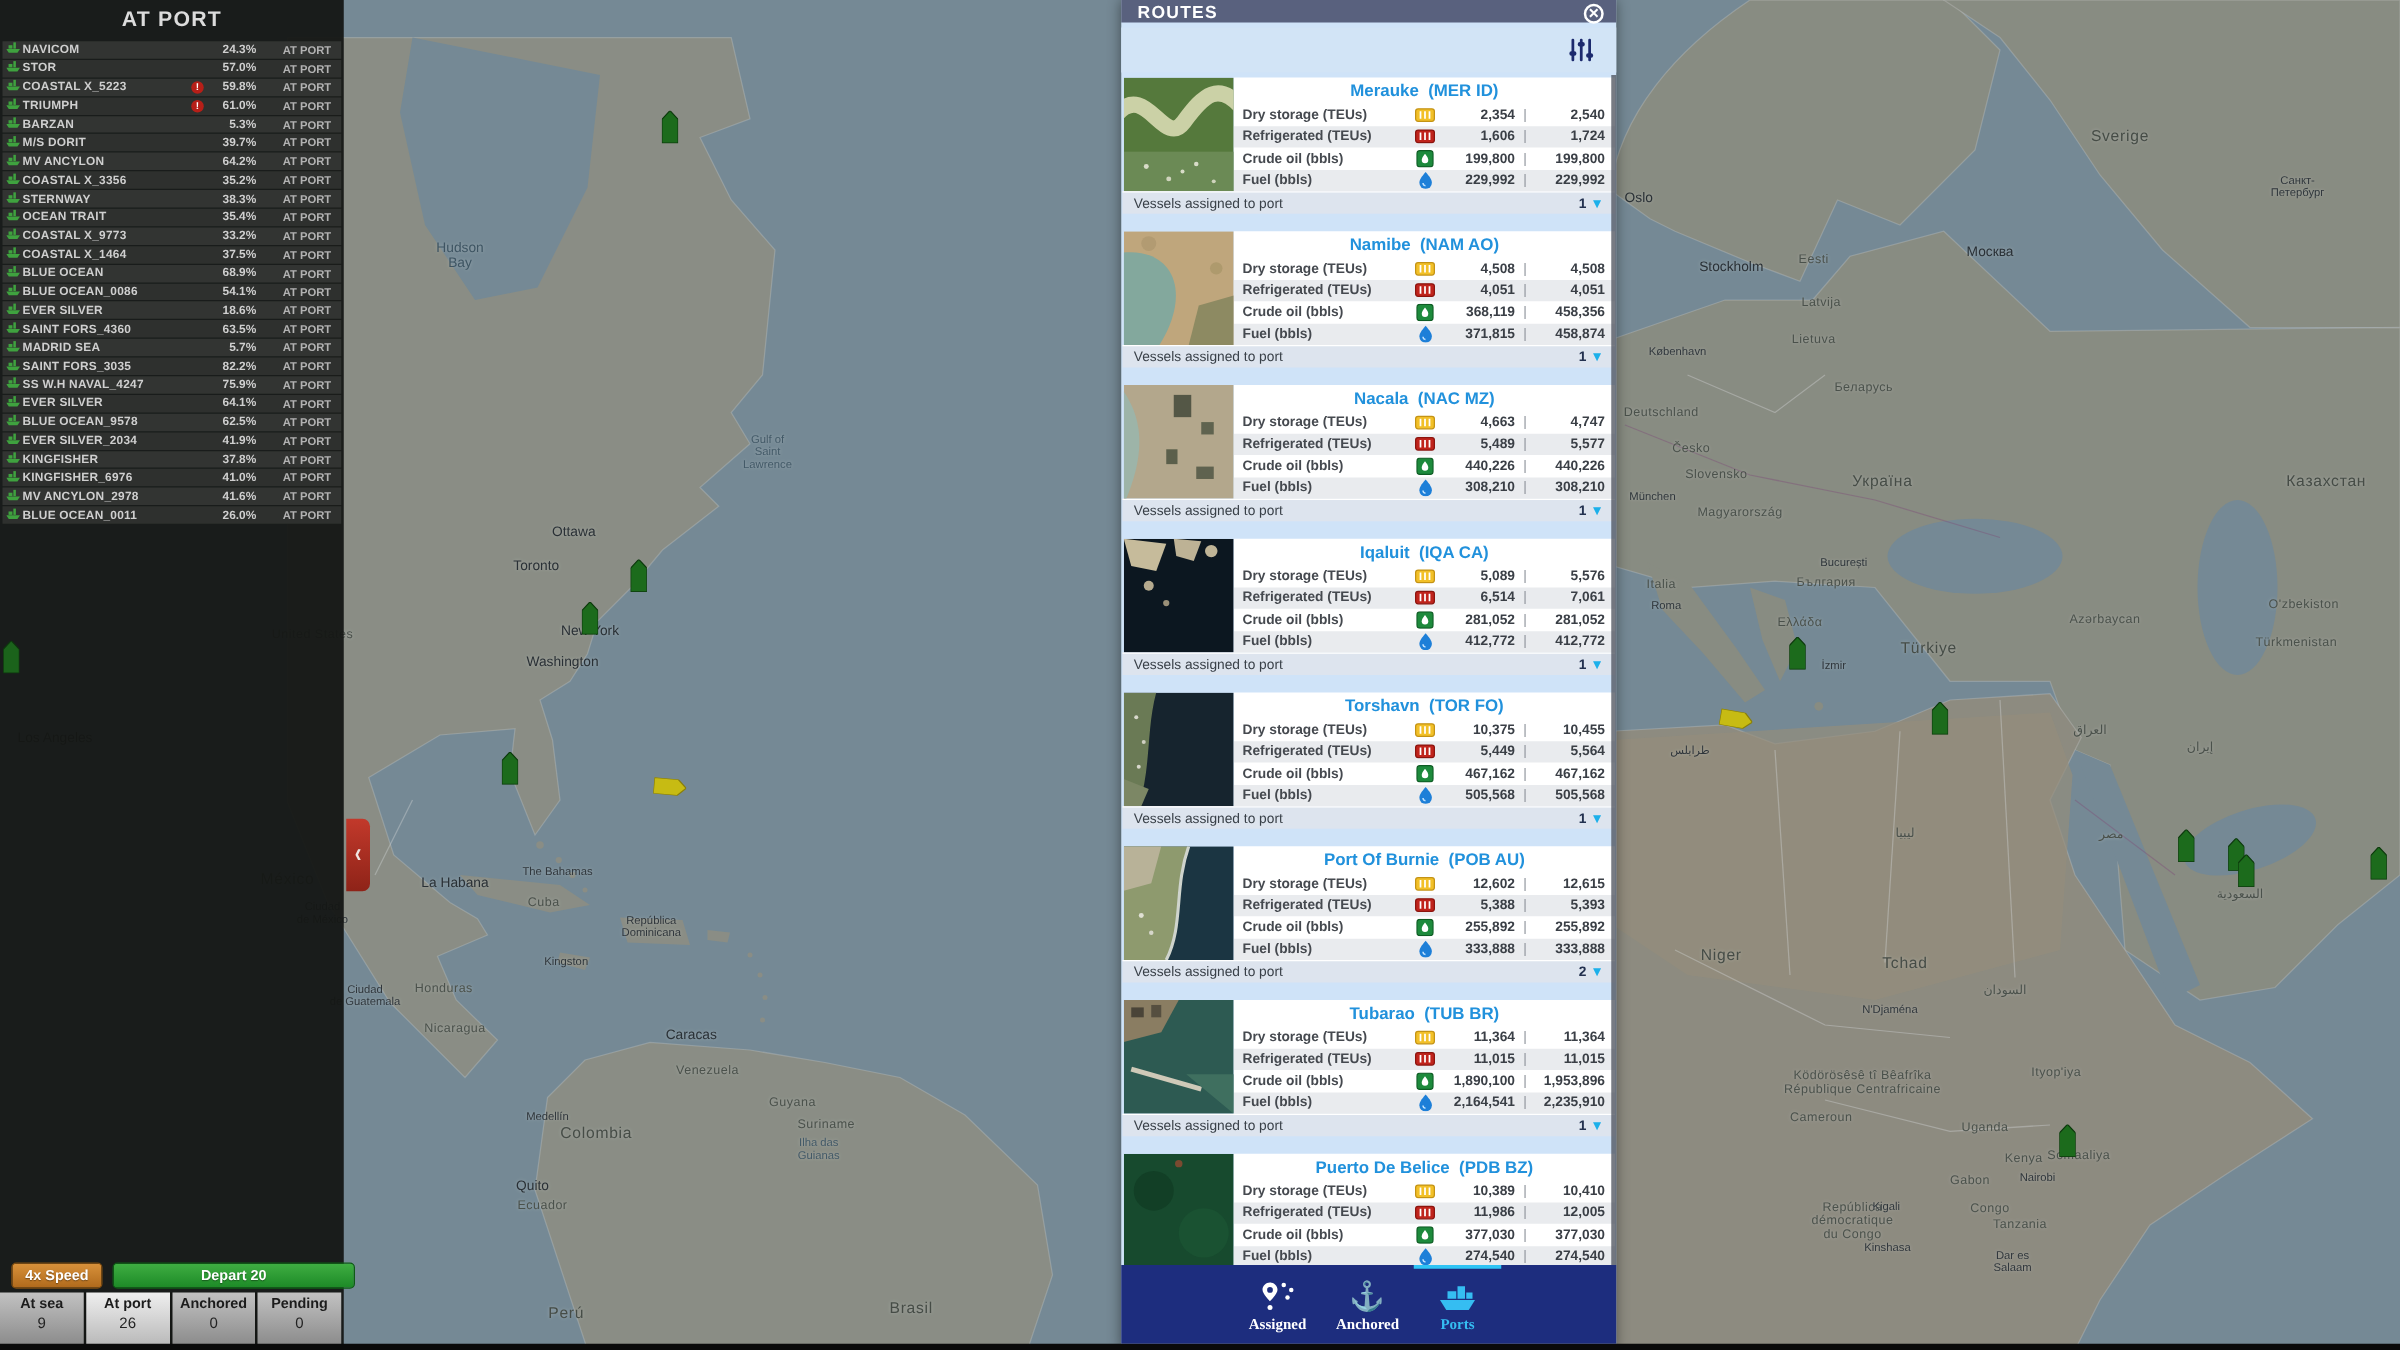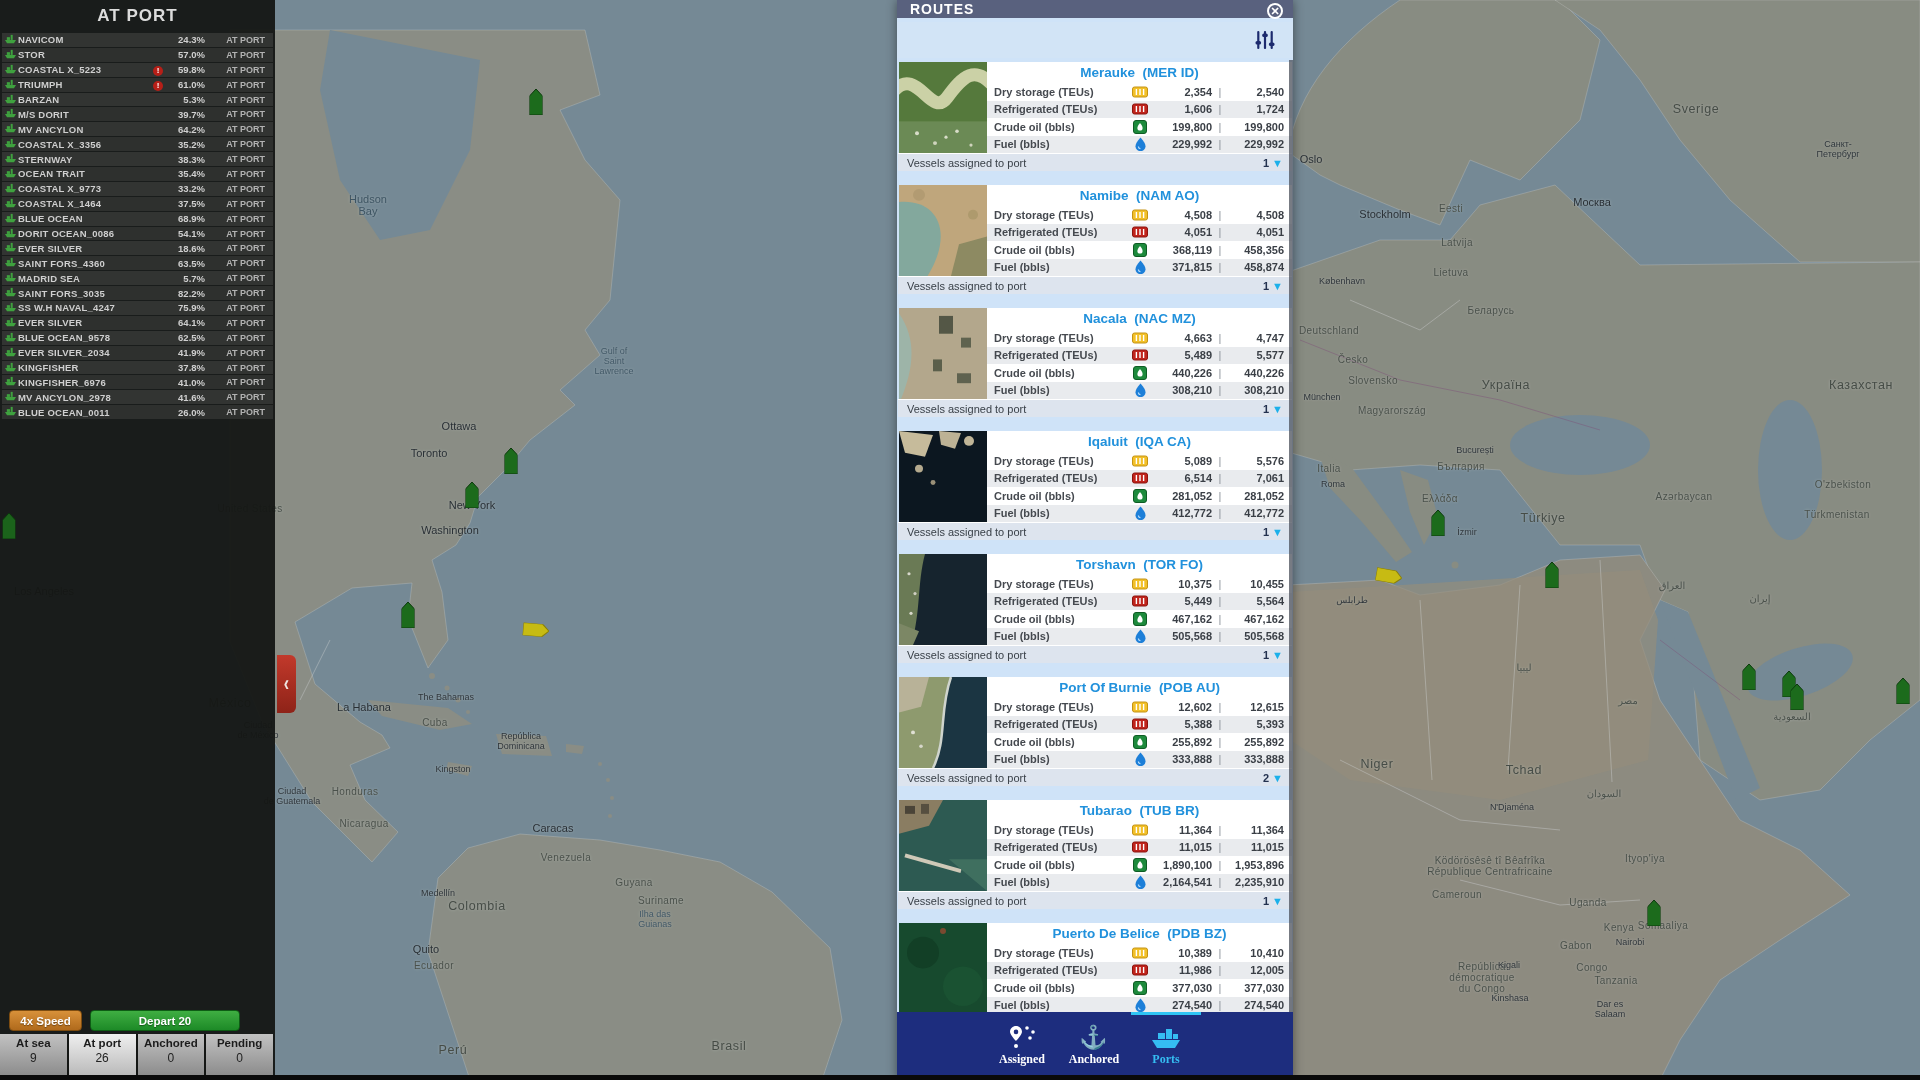--- a/index.html
+++ b/index.html
@@ -36,21 +36,21 @@
   .v-row .v-warn span { display:inline-block; width:10px; height:10px; border-radius:50%;
     background:#b61f18; color:#fff; font-size:8px; line-height:10px; text-align:center; }
   .v-row .v-pct { flex:0 0 42px; text-align:right; padding-right:4px; }
   .v-row .v-status { flex:0 0 64px; text-align:right; padding-right:8px; color:#b2b2b2; font-size:9px; }
 
   #btn-row { position:absolute; left:0; bottom:48px; width:275px; height:22px; }
   .g-btn { position:absolute; height:21px; border-radius:4px; color:#fff; font-weight:bold;
     text-align:center; line-height:20px; font-size:11.5px; text-shadow:0 1px 1px rgba(0,0,0,.4);
     cursor:pointer; }
   #speed-btn { left:9px; width:73px; background:linear-gradient(#d8913a,#b06a1c); border:1px solid #7d4c10; }
-  #depart-btn { left:90px; width:150px; background:linear-gradient(#3fae42,#1d8a27); border:1px solid #0d5c14; }
+  #depart-btn { left:90px; width:194px; background:linear-gradient(#3fae42,#1d8a27); border:1px solid #0d5c14; }
 
   #stats { position:absolute; left:0; bottom:4px; width:273px; height:42px; display:flex; gap:2px; background:#141614; }
   .stat { flex:1; background:linear-gradient(#c2c2c2,#8b8b8b); text-align:center; padding-top:3px; }
   .stat.active { background:linear-gradient(#efefef,#b9b9b9); }
   .stat .s-label { font-size:11.5px; font-weight:bold; color:#1c1c1c; }
   .stat .s-value { font-size:12px; color:#222; margin-top:2px; }
 
   
   #collapse-tab { position:absolute; left:277px; top:655px; width:19px; height:58px; z-index:9;
     background:linear-gradient(#c2392b,#8e2318); border-radius:0 6px 6px 0; cursor:pointer;
@@ -221,21 +221,21 @@
         <div class="map-label city-sm" style="left: 1467px; top: 533px;">İzmir</div>
         <div class="map-label country" style="left: 1861px; top: 386px;">Казахстан</div>
         <div class="map-label country-sm" style="left: 1843px; top: 484px;">O'zbekiston</div>
         <div class="map-label country-sm" style="left: 1837px; top: 514px;">Türkmenistan</div>
         <div class="map-label country-sm" style="left: 1684px; top: 496px;">Azərbaycan</div>
         <div class="map-label country-sm" style="left: 1672px; top: 585px;">العراق</div>
         <div class="map-label country-sm" style="left: 1760px; top: 598px;">إيران</div>
         <div class="map-label country-sm" style="left: 1792px; top: 716px;">السعودية</div>
         <div class="map-label city-sm" style="left: 1352px; top: 601px;">طرابلس</div>
         <div class="map-label country-sm" style="left: 1524px; top: 667px;">ليبيا</div>
-        <div class="map-label country-sm" style="left: 1628px; top: 668px; margin-top: 32px;">مصر</div>
+        <div class="map-label country-sm" style="left: 1689px; top: 668px;">مصر</div>
         <div class="map-label country" style="left: 1377px; top: 765px;">Niger</div>
         <div class="map-label country" style="left: 1524px; top: 771px;">Tchad</div>
         <div class="map-label city-sm" style="left: 1512px; top: 808px;">N'Djaména</div>
         <div class="map-label country-sm" style="left: 1604px; top: 793px;">السودان</div>
         <div class="map-label country-sm" style="left: 1457px; top: 894px;">Cameroun</div>
         <div class="map-label country-sm" style="left: 1490px; top: 866px;">Ködörösêsê tî Bêafrîka
 République Centrafricaine</div>
         <div class="map-label country-sm" style="left: 1576px; top: 945px;">Gabon</div>
         <div class="map-label country-sm" style="left: 1592px; top: 967px;">Congo</div>
         <div class="map-label country-sm" style="left: 1482px; top: 977px;">República
@@ -448,21 +448,21 @@
           <span class="v-warn"></span>
           <span class="v-pct">68.9%</span>
           <span class="v-status">AT PORT</span>
         </div>
         <div class="v-row">
           <span class="v-icon"><svg width="11" height="10" viewBox="0 0 12 10">
               <rect x="2" y="3" width="3.4" height="3" fill="#3fa23f"></rect>
               <rect x="6.2" y="0.5" width="2.2" height="5.5" fill="#3fa23f"></rect>
               <path d="M0 6.2 H12 L9.8 9.5 H2.2 Z" fill="#3fa23f"></path>
             </svg></span>
-          <span class="v-name">DORIT OCEAN_0086</span>
+          <span class="v-name">BLUE OCEAN_0086</span>
           <span class="v-warn"></span>
           <span class="v-pct">54.1%</span>
           <span class="v-status">AT PORT</span>
         </div>
         <div class="v-row">
           <span class="v-icon"><svg width="11" height="10" viewBox="0 0 12 10">
               <rect x="2" y="3" width="3.4" height="3" fill="#3fa23f"></rect>
               <rect x="6.2" y="0.5" width="2.2" height="5.5" fill="#3fa23f"></rect>
               <path d="M0 6.2 H12 L9.8 9.5 H2.2 Z" fill="#3fa23f"></path>
             </svg></span>

